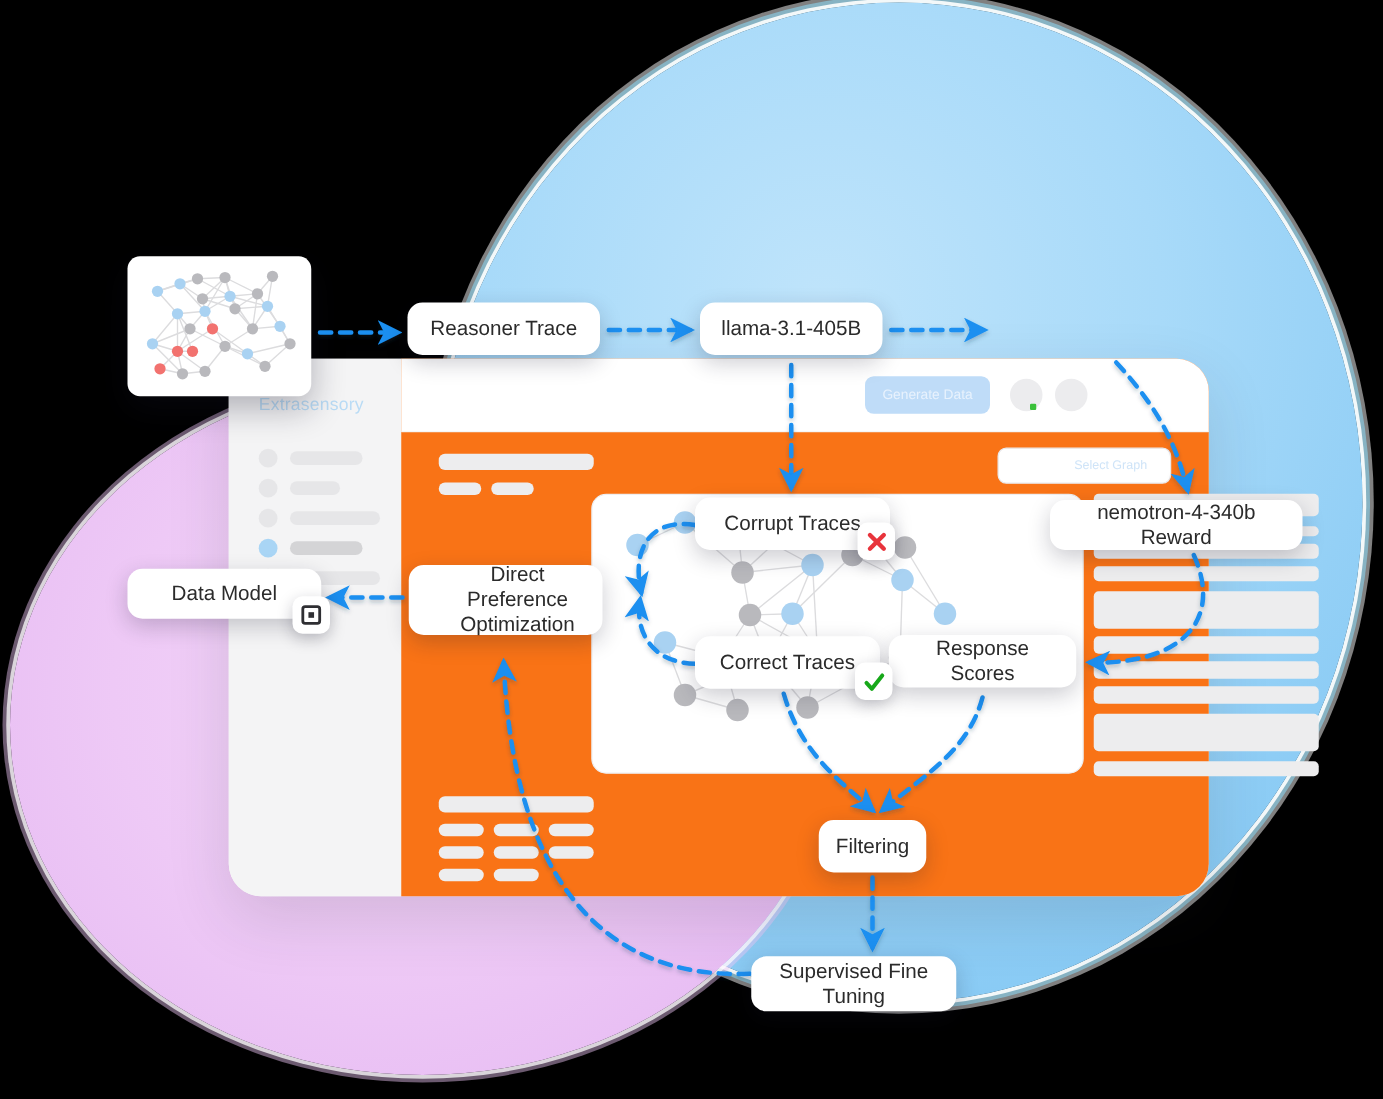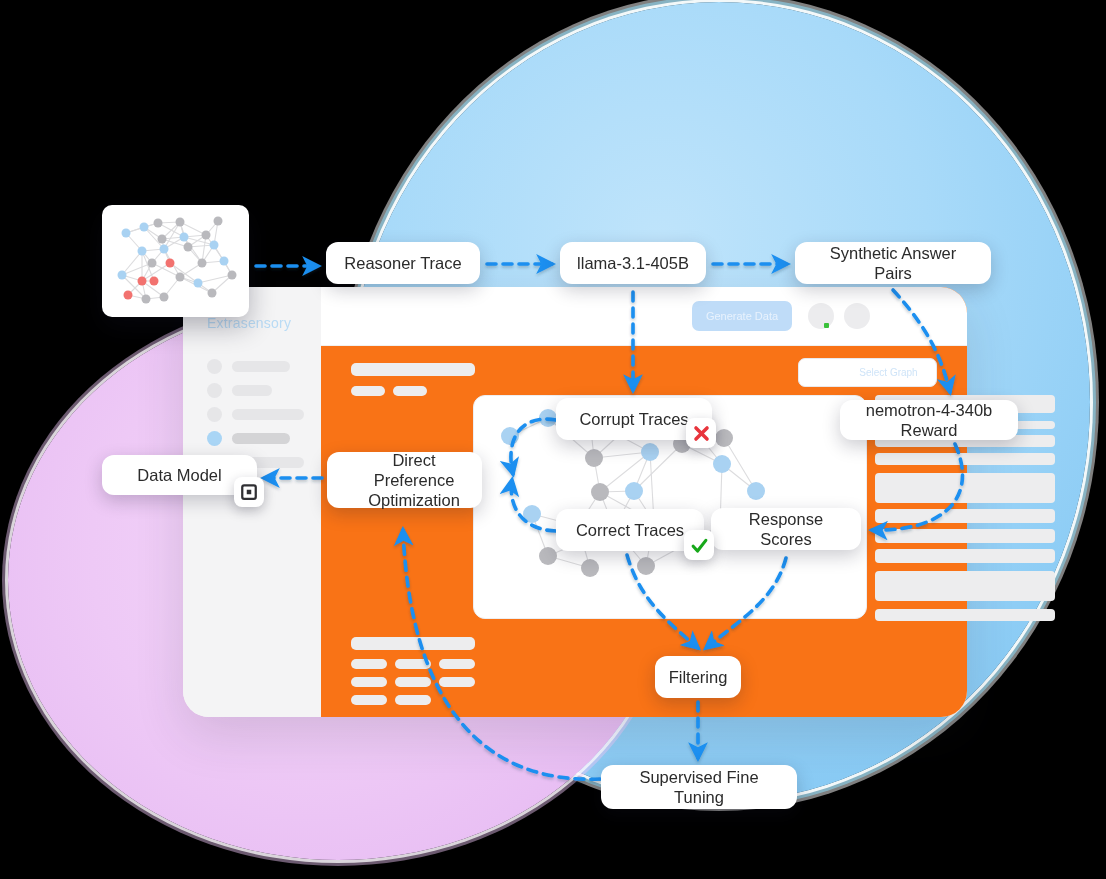--- a/index.html
+++ b/index.html
@@ -83,28 +83,28 @@
     position:absolute;background:#fff;border-radius:12px;
     box-shadow:0 6px 18px rgba(25,25,45,.22);
     display:flex;align-items:center;justify-content:center;
     color:#2b2b2b;font-size:16.5px;line-height:1.22;text-align:center;
     padding:0 16px;box-sizing:border-box;white-space:pre-line;
   }
 
   #node-reasoner{left:326px;top:242px;width:154px;height:42px;}
   #node-llama{left:560px;top:242px;width:146px;height:42px;text-align:center;}
   #node-synthetic{left:795px;top:242px;width:196px;height:42px;}
-  #node-nemotron{left:840px;top:400px;width:178px;height:40px;}
+  #node-nemotron{left:840px;top:400px;width:202px;height:40px;}
   #node-corrupt{left:556px;top:398px;width:156px;height:42px;}
   #node-correct{left:556px;top:509px;width:148px;height:42px;}
   #node-response{left:711px;top:508px;width:150px;height:42px;text-align:center;}
   #node-dpo{left:327px;top:452px;width:155px;height:56px;padding-left:35px;}
   #node-final{left:102px;top:455px;width:155px;height:40px;}
   #node-filtering{left:655px;top:656px;width:86px;height:42px;}
-  #node-sft{left:601px;top:765px;width:196px;height:44px;}
+  #node-sft{left:601px;top:765px;width:164px;height:44px;}
 
   
   .badge{
     position:absolute;width:30px;height:30px;background:#fff;border-radius:8px;
     box-shadow:0 4px 12px rgba(25,25,45,.25);display:flex;align-items:center;justify-content:center;
   }
   #badge-x{left:686px;top:418px;}
   #badge-check{left:684px;top:530px;}
   #badge-model{left:234px;top:477px;}
 
@@ -363,21 +363,20 @@
       <path d="M 627 555 C 640 600 668 622 698 648"></path>
       <path d="M 786 558 C 775 600 740 620 706 648"></path>
       <path d="M 698 702 L 698 758"></path>
       <path d="M 600 779 C 480 784 410 700 403 530"></path>
       <path d="M 322 478 L 264 478"></path>
     </g>
   </svg>
 
   <div class="node" id="node-reasoner">Reasoner Trace</div>
   <div class="node" id="node-llama">llama-3.1-405B</div>
-  <div class="node" id="node-synthetic">Synthetic Answer Pairs</div>
   <div class="node" id="node-nemotron">nemotron-4-340b Reward</div>
   <div class="node" id="node-corrupt">Corrupt Traces</div>
   <div class="node" id="node-correct">Correct Traces</div>
   <div class="node" id="node-response">Response Scores</div>
   <div class="node" id="node-dpo">Direct Preference
 Optimization</div>
   <div class="node" id="node-final">Data Model</div>
   <div class="node" id="node-filtering">Filtering</div>
   <div class="node" id="node-sft">Supervised Fine Tuning</div>
 

